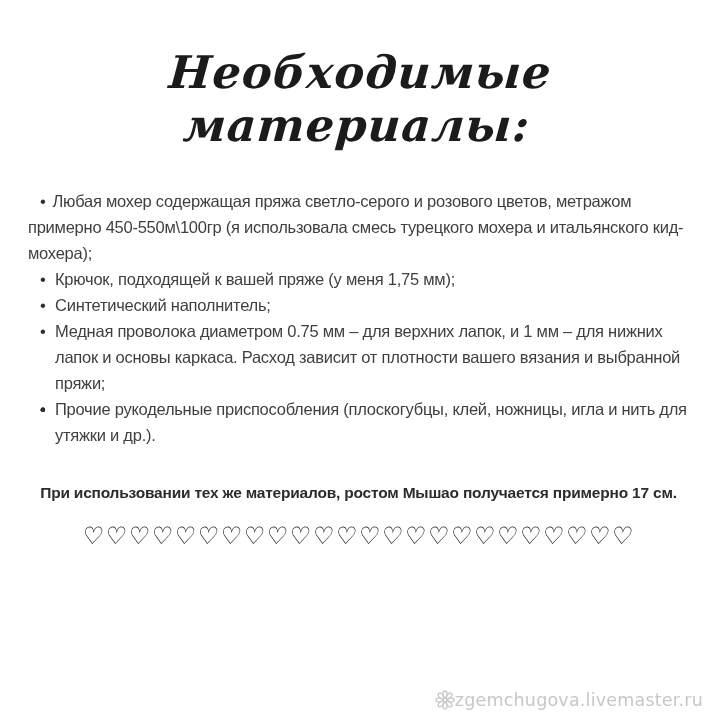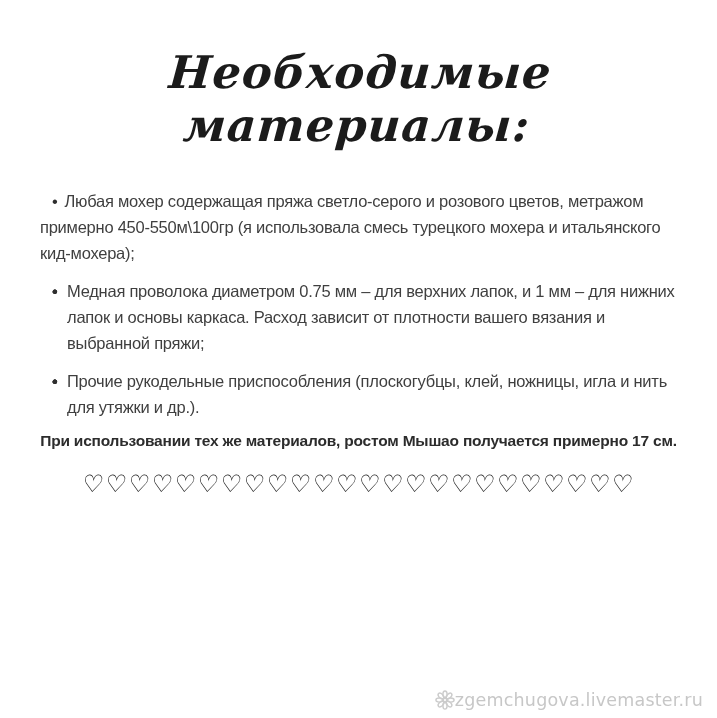--- a/index.html
+++ b/index.html
@@ -36,38 +36,38 @@
     padding: 0;
     width: 662px;
     font-size: 16.5px;
     line-height: 26px;
     letter-spacing: -0.25px;
     color: #3f3f3f;
   }
   .materials li {
     position: relative;
     padding-left: 27px;
-    margin: 12px;
+    margin: 0;
   }
   .materials li .bullet {
     position: absolute;
     left: 12px;
     top: 0;
     color: #2e2e2e;
   }
   .materials li.item-first {
     padding-left: 0;
     text-indent: 12px;
   }
   .materials li.item-first .bullet {
     position: static;
     margin-right: 7px;
   }
   .note {
-    margin: 10px auto 0 auto;
+    margin: 36px auto 0 auto;
     width: 640px;
     text-align: center;
     font-size: 15.5px;
     font-weight: 700;
     letter-spacing: -0.2px;
     color: #2c2c2c;
   }
   .hearts {
     margin-top: 20px;
     text-align: center;
@@ -94,22 +94,22 @@
 </style>
 </head>
 <body>
 
 <div class="page">
 
   <h1 class="title">Необходимые материалы:</h1>
 
   <ul class="materials">
     <li class="item-first"><span class="bullet">•</span><span class="item-text">Любая мохер содержащая пряжа светло-серого и розового цветов, метражом примерно 450-550м\100гр (я использовала смесь турецкого мохера и итальянского кид-мохера);</span></li>
-    <li><span class="bullet">•</span></li>
-    <li><span class="bullet">•</span></li>
+    <li><span class="bullet">•</span><span class="item-text">Крючок, подходящей к вашей пряже (у меня 1,75 мм);</span></li>
+    <li><span class="bullet">•</span><span class="item-text">Синтетический наполнитель;</span></li>
     <li><span class="bullet">•</span><span class="item-text">Медная проволока диаметром 0.75 мм – для верхних лапок, и 1 мм – для нижних лапок и основы каркаса. Расход зависит от плотности вашего вязания и выбранной пряжи;</span></li>
     <li><span class="bullet">•</span></li>
     <li><span class="bullet">•</span></li>
     <li><span class="bullet">•</span></li>
     <li><span class="bullet">•</span><span class="item-text">Прочие рукодельные приспособления (плоскогубцы, клей, ножницы, игла и нить для утяжки и др.).</span></li>
   </ul>
 
   <p class="note">При использовании тех же материалов, ростом Мышао получается примерно 17 см.</p>
 
   <div class="hearts">♡♡♡♡♡♡♡♡♡♡♡♡♡♡♡♡♡♡♡♡♡♡♡♡</div>

